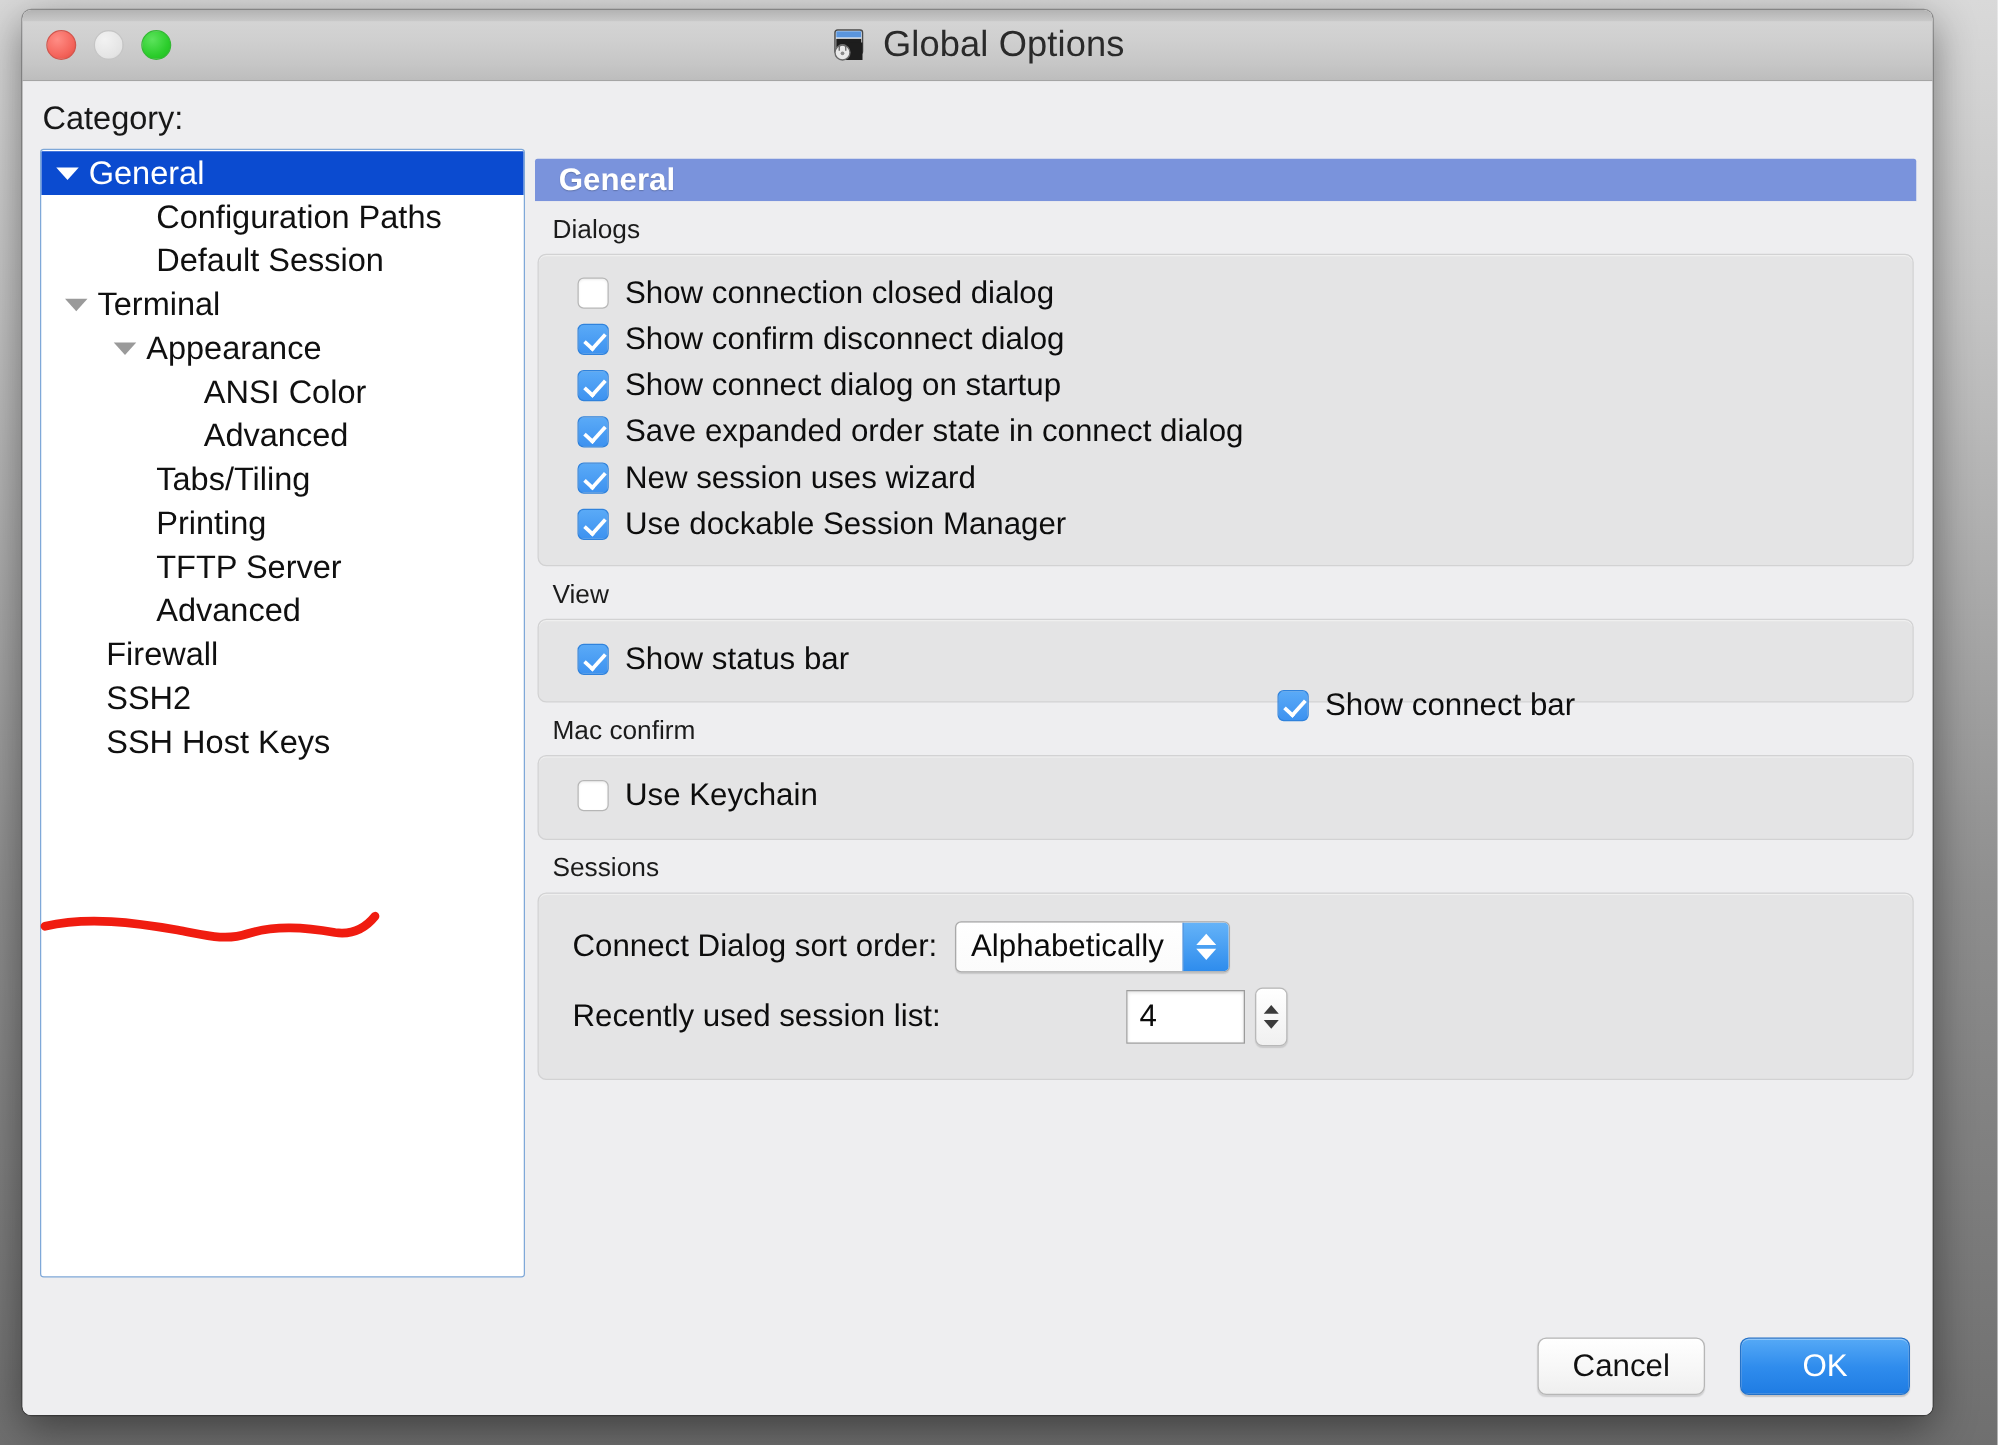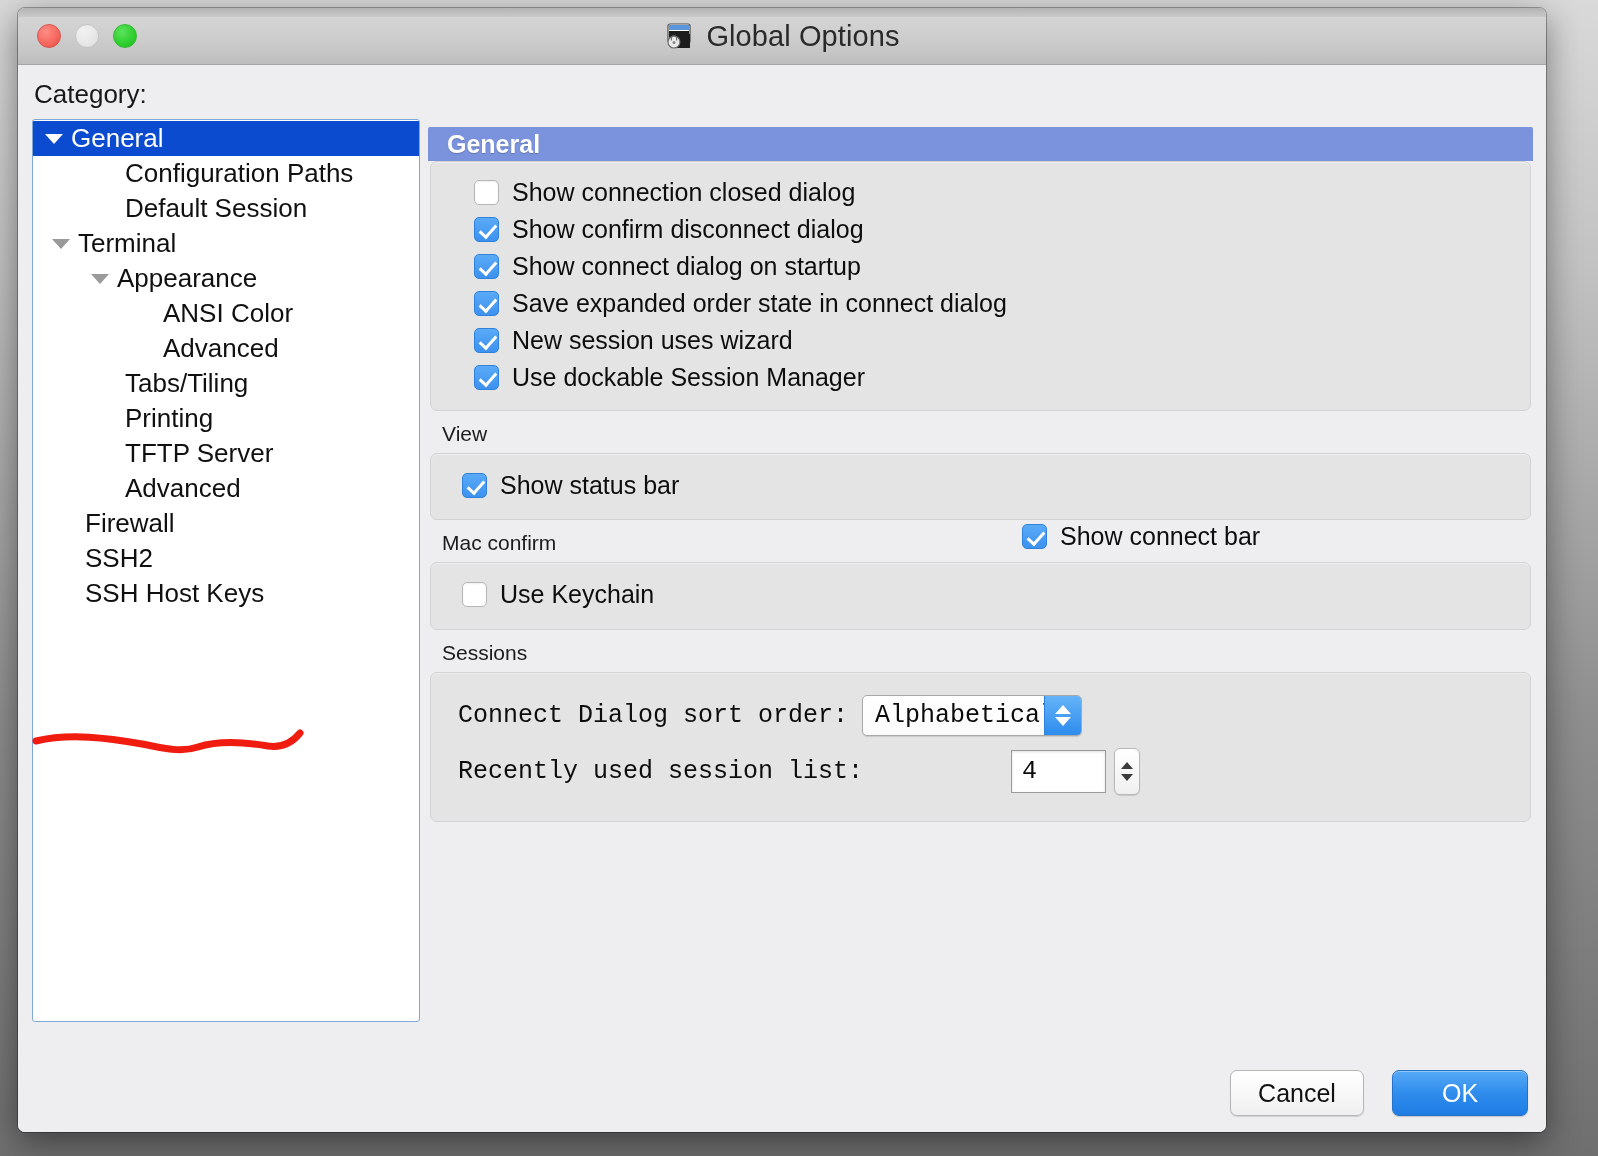--- a/index.html
+++ b/index.html
@@ -465,21 +465,22 @@
     </div>
 
     <div class="right">
 
       <div class="section-header">
         <span>General</span>
       </div>
 
       <div class="panel-area">
 
-        <div class="groupbox" style="padding:12px 0 14px 12px;">
+        <div class="group-title">Dialogs</div>
+        <div class="groupbox" style="padding:12px 0 14px 0;">
           <div class="chk-row">
             <span class="chk off"></span>
             <span class="chk-label">Show connection closed dialog</span>
           </div>
           <div class="chk-row">
             <span class="chk on"></span>
             <span class="chk-label">Show confirm disconnect dialog</span>
           </div>
           <div class="chk-row">
             <span class="chk on"></span>
@@ -498,38 +499,38 @@
             <span class="chk-label">Use dockable Session Manager</span>
           </div>
         </div>
 
         <div class="group-title">View</div>
         <div class="groupbox two-col" style="padding:13px 0 15px 0;">
           <div class="chk-row">
             <span class="chk on"></span>
             <span class="chk-label">Show status bar</span>
           </div>
-          <div class="col2" style="top:64px;">
+          <div class="col2" style="top:50px;">
             <div class="chk-row">
               <span class="chk on"></span>
               <span class="chk-label">Show connect bar</span>
             </div>
           </div>
         </div>
 
         <div class="group-title">Mac confirm</div>
         <div class="groupbox" style="padding:13px 0 16px 0;">
           <div class="chk-row">
             <span class="chk off"></span>
             <span class="chk-label">Use Keychain</span>
           </div>
         </div>
 
         <div class="group-title">Sessions</div>
-        <div class="groupbox" style="padding:14px 0 22px 0;font-family:Liberation Mono, monospace;">
+        <div class="groupbox" style="padding:14px 0 22px 0;">
           <div class="field-row">
             <span class="field-label">Connect Dialog sort order:</span>
             <div class="select-wrap">
               <span class="select-value">Alphabetically</span>
               <span class="select-stepper">
                 <i class="chev up"></i>
                   <i class="chev down"></i>
               </span>
             </div>
           </div>

